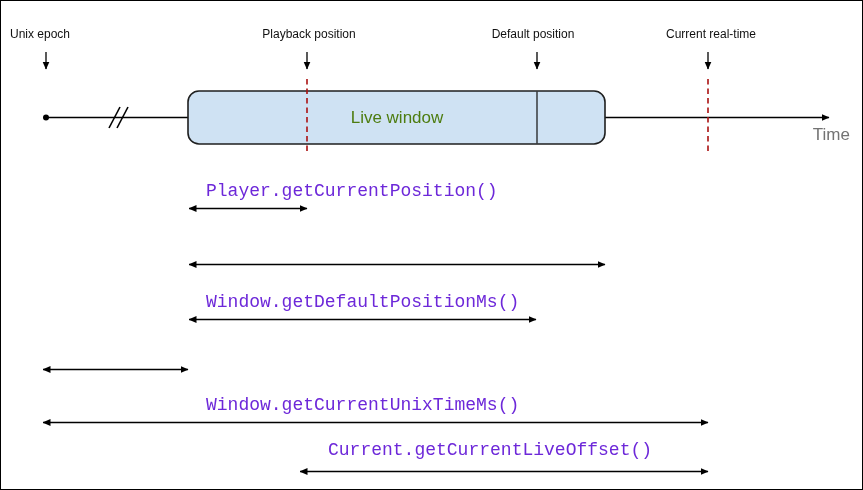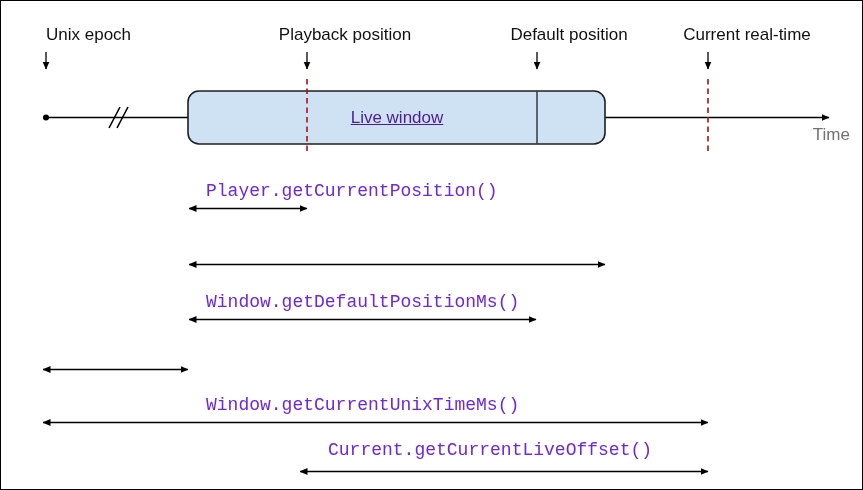--- a/index.html
+++ b/index.html
@@ -8,25 +8,24 @@
     width:861px;height:488px;
     border:1px solid #000;
     background:#fff;
     font-family:"Liberation Sans", sans-serif;
     overflow:hidden;
   }
   svg{position:absolute;left:0;top:0;}
   .lbl{
     position:absolute;
     top:24px;
-    font-size:17px;
+    font-size:12px;
     line-height:19px;
     color:#111;
     white-space:nowrap;
-    margin-left:36px;
   }
   .lbl.center{transform:translateX(-50%);}
   .mono{
     position:absolute;
     font-family:"Liberation Mono","DejaVu Sans Mono",monospace;
     font-size:18px;
     line-height:18px;
     color:#6d28d9;
     white-space:nowrap;
   }
@@ -37,22 +36,21 @@
     font-size:17px;
     color:#737373;
   }
   .window-lbl{
     position:absolute;
     left:187px;
     top:107px;
     width:418px;
     text-align:center;
     font-size:17px;
-    color:#4c1d95;
-    text-decoration:underline;
+    color:#4d7c0f;
   }
 </style>
 </head>
 <body>
 
 <div class="fig">
 
   <svg width="861" height="488" viewBox="0 0 861 488">
     <defs>
       <marker id="ahR" markerUnits="userSpaceOnUse" markerWidth="9" markerHeight="8" refX="7.5" refY="4" orient="auto">

